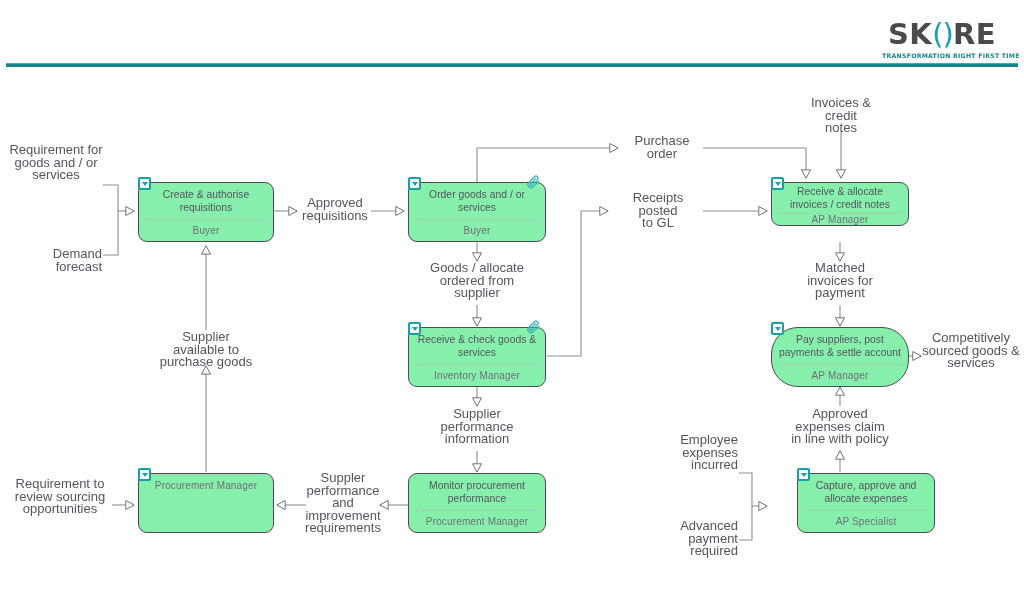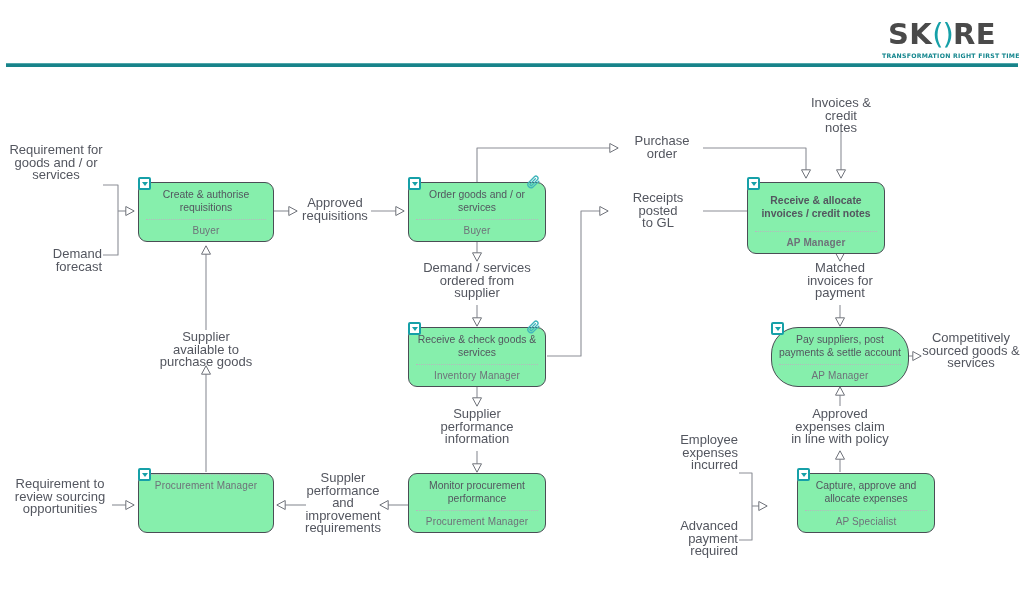--- a/index.html
+++ b/index.html
@@ -232,21 +232,21 @@
     <span class="badge-clip">
       <svg viewBox="0 0 24 24" width="15" height="15" fill="none" stroke="currentColor" stroke-width="2.2" stroke-linecap="round" stroke-linejoin="round">
         <path d="M20.5 11.5 L11 21 A5 5 0 0 1 4 14 L13.5 4.5 A3.3 3.3 0 0 1 18.2 9.2 L9.2 18.2 A1.7 1.7 0 0 1 6.8 15.8 L15 7.6"></path>
       </svg>
     </span>
     <div class="pbox-title">Order goods and / or services</div>
     <div class="pbox-sep"></div>
     <div class="pbox-role">Buyer</div>
   </div>
 
-  <div class="pbox" style="left:747px; top:182px; width:138px; height:72px;font-weight:bold;">
+  <div class="pbox" style="left:771px; top:182px; width:138px; height:44px;">
     <div class="badge-drop"></div>
     <div class="pbox-title">Receive &amp; allocate invoices / credit notes</div>
     <div class="pbox-sep"></div>
     <div class="pbox-role">AP Manager</div>
   </div>
 
   <div class="pbox" style="left:408px; top:327px; width:138px; height:60px;">
     <div class="badge-drop"></div>
     <span class="badge-clip">
       <svg viewBox="0 0 24 24" width="15" height="15" fill="none" stroke="currentColor" stroke-width="2.2" stroke-linecap="round" stroke-linejoin="round">
@@ -294,21 +294,21 @@
 requisitions</div>
 
   <div class="flabel" style="left:622px; top:135px; width:80px;">Purchase order</div>
 
   <div class="flabel" style="left:794px; top:97px; width:94px;">Invoices &amp; credit
 notes</div>
 
   <div class="flabel" style="left:612px; top:192px; width:92px;">Receipts posted
 to GL</div>
 
-  <div class="flabel" style="left:423px; top:262px; width:108px;">Demand / services
+  <div class="flabel" style="left:423px; top:262px; width:108px;">Goods / allocate
 ordered from
 supplier</div>
 
   <div class="flabel" style="left:792px; top:262px; width:96px;">Matched
 invoices for
 payment</div>
 
   <div class="flabel" style="left:152px; top:331px; width:108px;">Supplier
 available to
 purchase goods</div>

